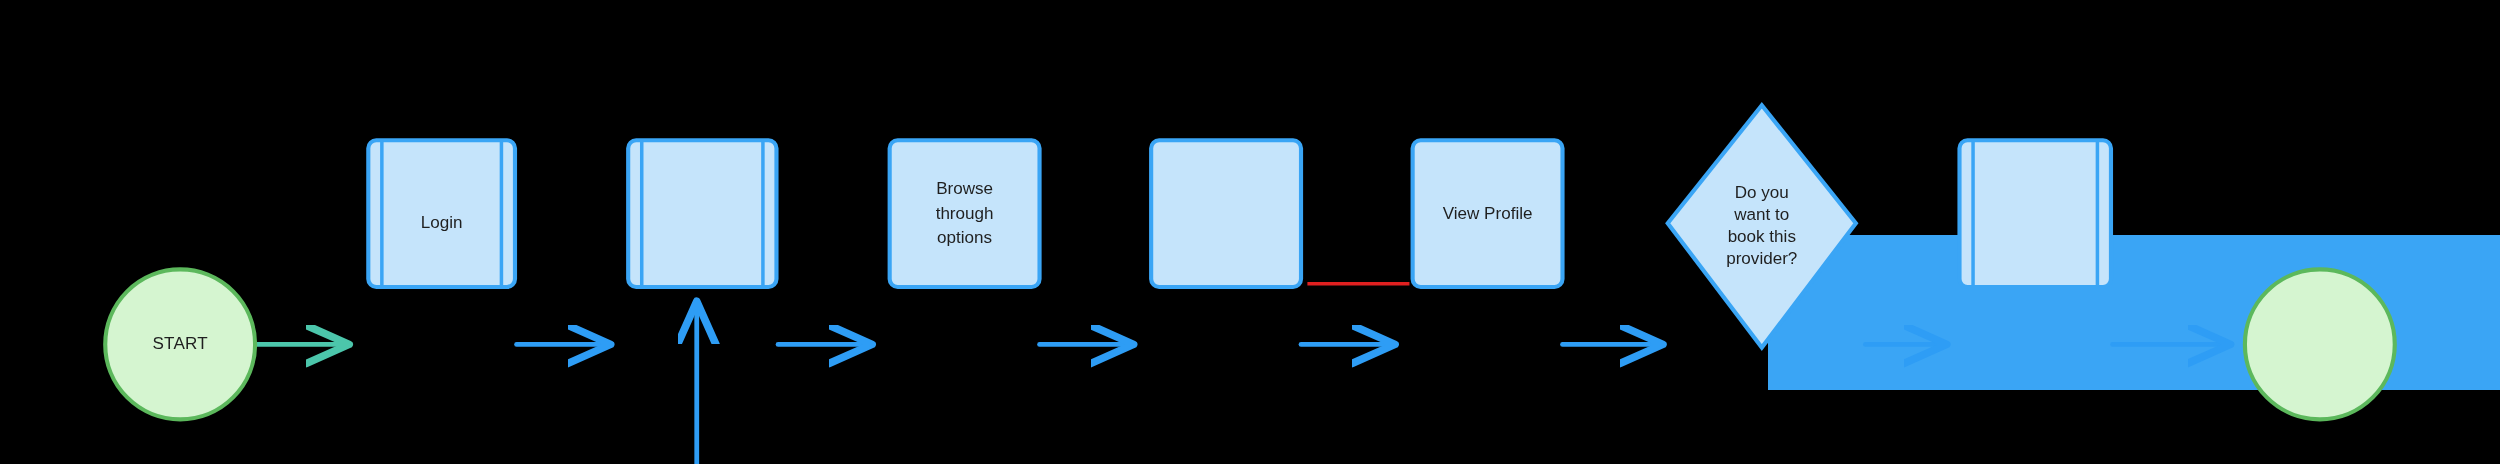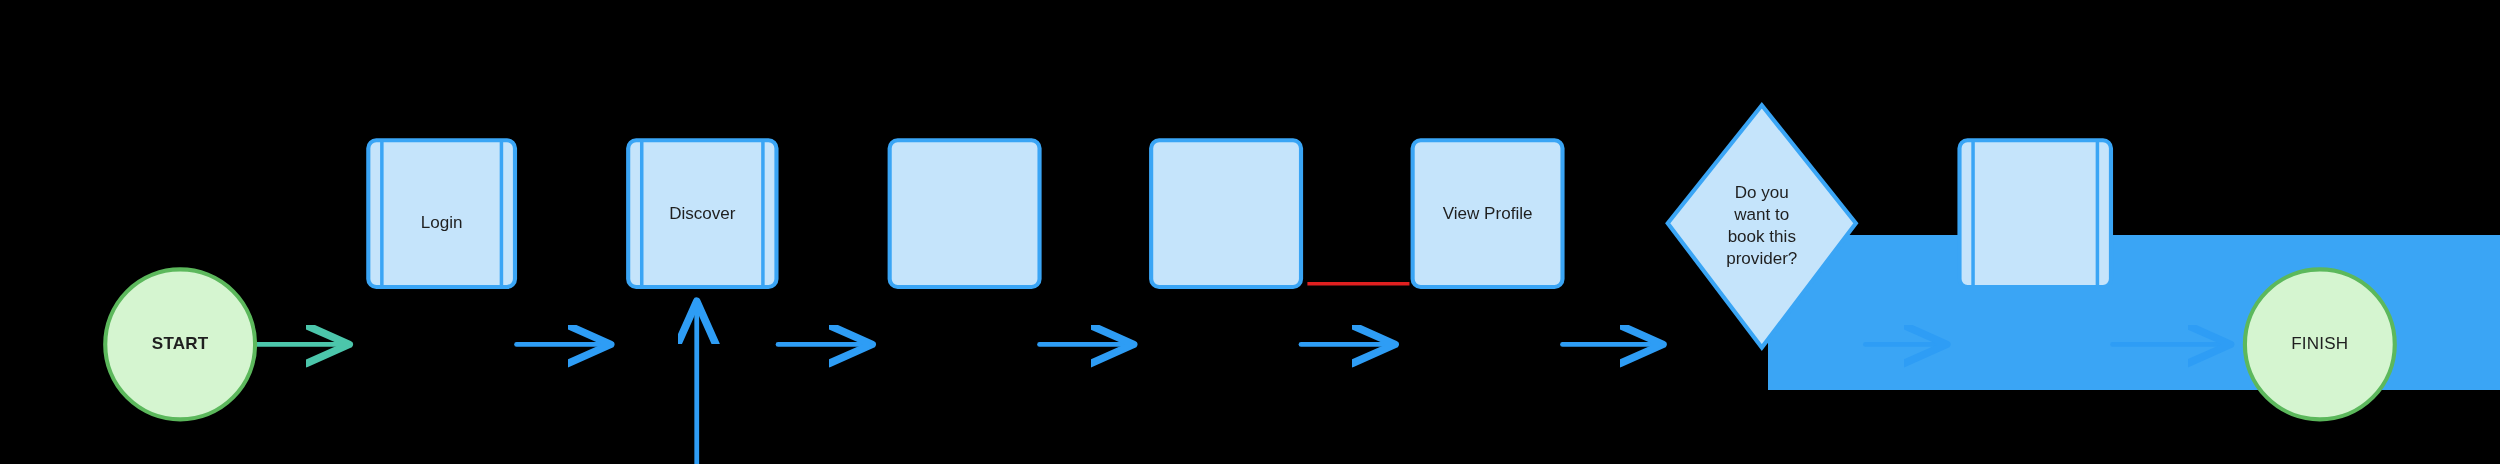--- a/index.html
+++ b/index.html
@@ -144,31 +144,32 @@
       <rect x="1229" y="88" width="95" height="92" rx="5" ry="5" fill="#c5e4fb" stroke="#3aa5f5" stroke-width="2.6"></rect>
       <line x1="1237.5" y1="89" x2="1237.5" y2="179" stroke="#3aa5f5" stroke-width="2.2"></line>
       <line x1="1315.5" y1="89" x2="1315.5" y2="179" stroke="#3aa5f5" stroke-width="2.2"></line>
     </g>
 
     <g>
       <circle cx="1455" cy="216" r="47" fill="#d5f5d0" stroke="#5cb85c" stroke-width="2.6"></circle>
     </g>
   </svg>
 
-  <div class="node-label terminal-label" style="left: 105.23px; top: 269.452px; width: 149.872px; height: 149.872px; font-size: 17.0759px; line-height: 24.1071px; font-weight: bold;">START</div>
+  <div class="node-label terminal-label" style="left: 105.23px; top: 269.452px; width: 149.872px; height: 149.872px; font-size: 17.0759px; line-height: 24.1071px;">START</div>
 
   <div class="node-label" style="left: 368.304px; top: 150px; width: 146.684px; height: 146.684px; font-size: 17.0759px; line-height: 24.1071px;">Login</div>
 
-  <div class="node-label" style="left: 628.189px; top: 140.306px; width: 148.278px; height: 146.684px; font-size: 17.0759px; line-height: 24.1071px;">Discover</div>
 
+  <div class="node-label" style="left: 889.668px; top: 140.306px; width: 149.872px; height: 146.684px; font-size: 17.0759px; line-height: 24.1071px;">Browse
+through
+options</div>
 
 
   <div class="node-label" style="left: 1667.73px; top: 105.23px; width: 188.138px; height: 242.347px; line-height: 22.0982px; font-size: 17.0759px;">Do you
 want to
 book this
 provider?</div>
 
   <div class="node-label" style="left: 1409.44px; top: 140.306px; width: 156.25px; height: 146.684px; font-size: 17.0759px; line-height: 24.1071px;">View Profile</div>
 
 
-  <div class="node-label terminal-label" style="left: 2244.9px; top: 269.452px; width: 149.872px; height: 149.872px; font-size: 17.0759px; line-height: 24.1071px;">FINISH</div>
 
 </div>
 
 </body></html>

